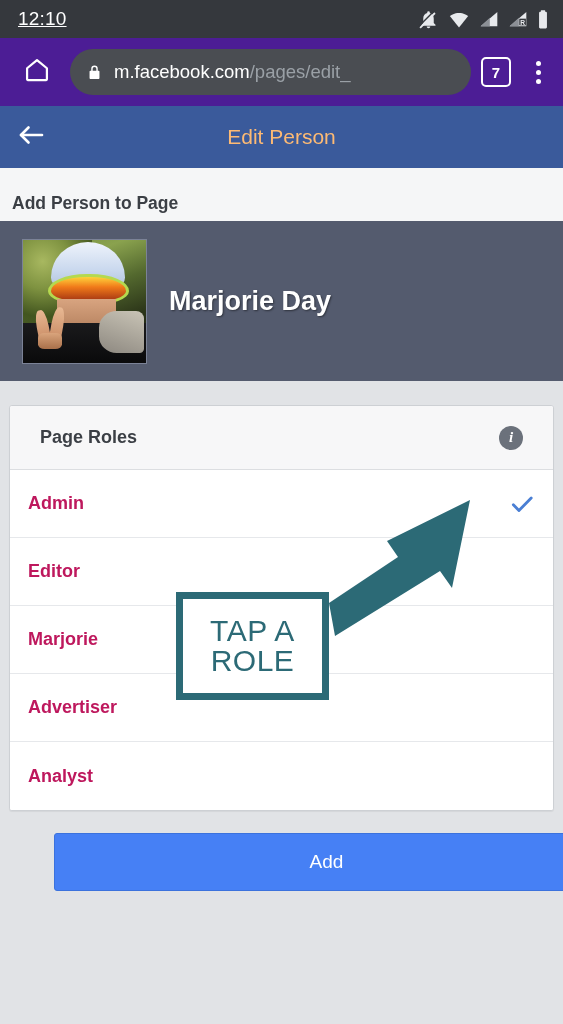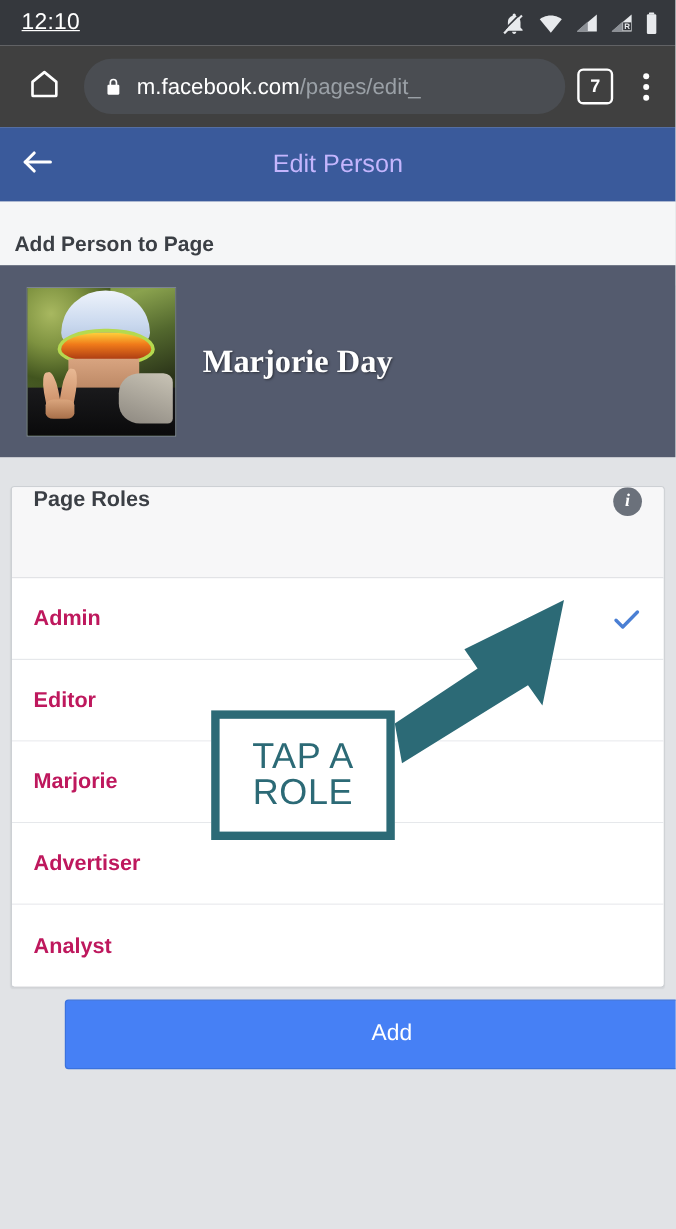--- a/index.html
+++ b/index.html
@@ -18,21 +18,21 @@
     display: flex; align-items: center; justify-content: space-between;
     padding: 0 14px 0 18px;
   }
   .status-clock { font-size: 19px; letter-spacing: .2px; color: #fff; text-decoration: underline; }
   .status-icons { display: flex; align-items: center; gap: 9px; }
   .status-icons svg { display: block; }
 
   
   .chromebar {
     position: absolute; left: 0; top: 38px; width: 563px; height: 68px;
-    background: #404040;
+    background: #4c1d95;
     display: flex; align-items: center; padding: 0 12px 0 16px; justify-content: center;
   }
   .home-btn { width: 42px; height: 42px; display: flex; align-items: center; justify-content: center; flex: none; }
   .omnibox {
     flex: 1; height: 46px; margin: 0 10px 0 12px;
     background: #4a4d52; border-radius: 23px;
     display: flex; align-items: center; padding: 0 16px;
     overflow: hidden;
   }
   .lock-icon { flex: none; margin-right: 11px; display: flex; }
@@ -53,36 +53,36 @@
 
   
   .appbar {
     position: absolute; left: 0; top: 106px; width: 563px; height: 62px;
     background: #3a5a9b;
     display: flex; align-items: center;
   }
   .back-btn { width: 62px; height: 62px; display: flex; align-items: center; justify-content: center; flex: none; }
   .appbar-title {
     position: absolute; left: 0; right: 0; text-align: center;
-    font-size: 21px; color: #c4b5fd; pointer-events: none;
+    font-size: 21px; color: #fdba74; pointer-events: none;
   }
 
   
   .subheader {
     position: absolute; left: 0; top: 168px; width: 563px; height: 71px;
     background: #f5f6f7; border-bottom: 1px solid #cfd2d6;
     display: flex; align-items: center; padding-left: 12px;
   }
   .subheader span { font-size: 17.5px; font-weight: bold; color: #3b3f45; }
 
   
   .profile {
     position: absolute; left: 0; top: 221px; width: 563px; height: 160px;
     background: #545b6e;
-    display: flex; align-items: center; padding-left: 22px; font-family: Liberation Serif, serif;
+    display: flex; align-items: center; padding-left: 22px;
   }
   .avatar {
     width: 125px; height: 125px; flex: none;
     border: 1px solid #7b8296;
     position: relative; overflow: hidden;
     background: #2e3a22;
   }
   .avatar .sky   { position: absolute; inset: 0; background:
                    linear-gradient(160deg, #6f8a3e 0%, #8aa24e 22%, #53682e 45%, #2a3318 70%, #11150a 100%); }
   .avatar .foliage { position: absolute; left: -6%; top: -4%; width: 62%; height: 72%;
@@ -116,23 +116,23 @@
   }
 
   
   .card {
     position: absolute; left: 9px; top: 405px; width: 545px;
     background: #ffffff; border: 1px solid #cdd0d4; border-radius: 3px;
     box-shadow: 0 1px 1px rgba(0,0,0,.06);
     overflow: hidden;
   }
   .card-head {
-    height: 76px; background: #f7f7f8; border-bottom: 1px solid #dcdee1;
-    display: flex; justify-content: space-between;
-    padding: 0 18px;
+    height: 64px; background: #f7f7f8; border-bottom: 1px solid #dcdee1;
+    display: flex; align-items: center; justify-content: space-between;
+    padding: 0 30px;
   }
   .card-head .title { font-size: 18px; font-weight: bold; color: #3b3f45; }
   .info-icon {
     width: 24px; height: 24px; border-radius: 50%;
     background: #6b717b; color: #ffffff;
     display: flex; align-items: center; justify-content: center;
     font-size: 15px; font-style: italic; font-weight: bold;
     font-family: "Liberation Serif", serif;
   }
   .role-row {

